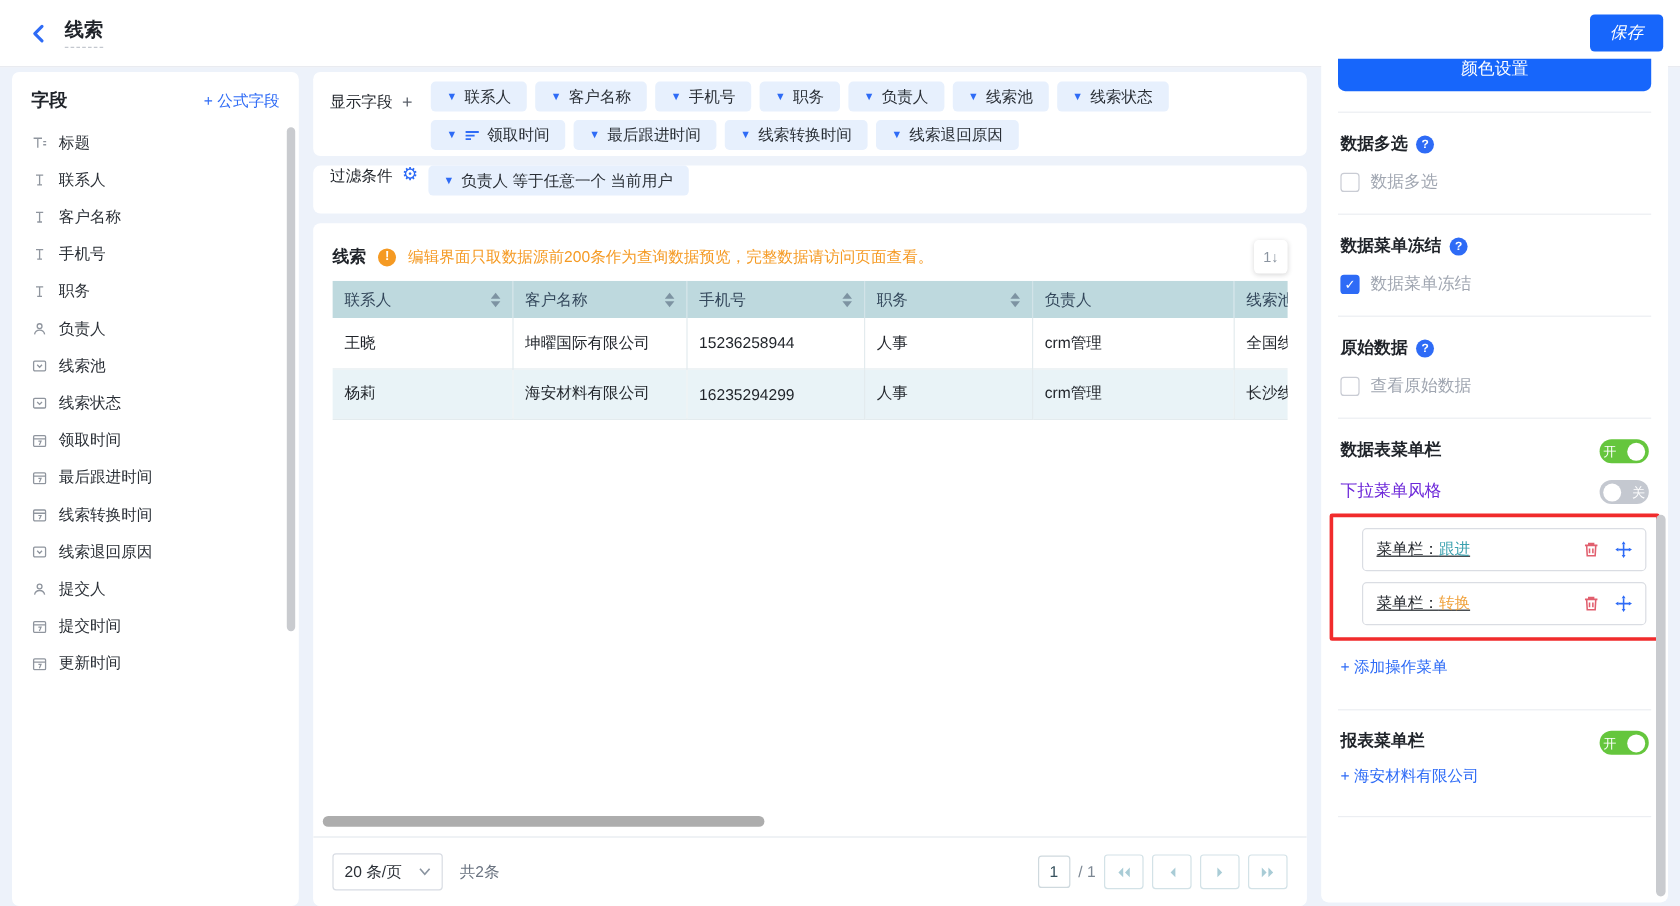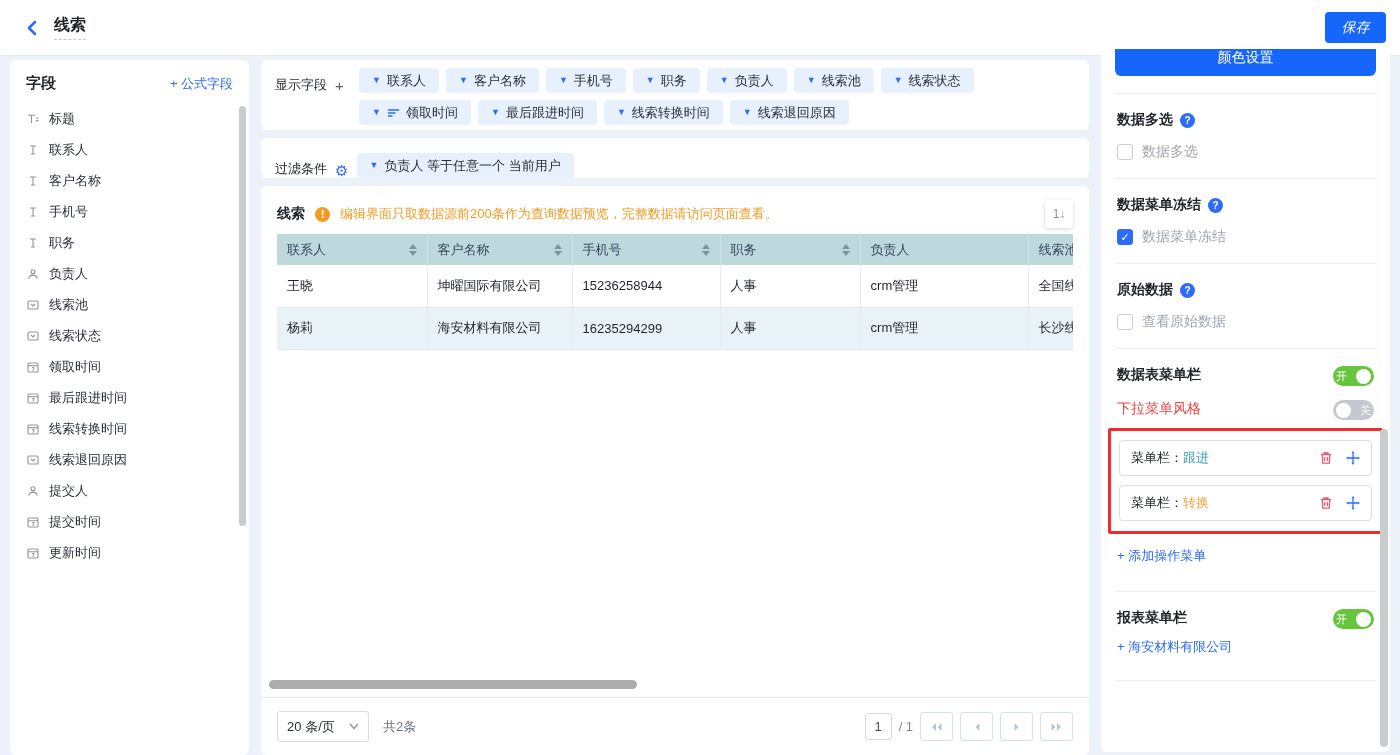--- a/index.html
+++ b/index.html
@@ -47,21 +47,21 @@
   .chips-card { height:70px; padding:8px 14px; display:flex; align-items:flex-start; overflow:hidden; }
   .chips-label-wrap { display:flex; align-items:center; gap:8px; height:26px; margin-top:4px; flex:0 0 84px; }
   .sec-label { font-size:13px; color:#1f2329; }
   .add-plus { color:#595f69; font-size:15px; cursor:pointer; }
   .chips { display:flex; flex-wrap:wrap; gap:7px; }
   .chip { background:#e7f0fd; border-radius:4px; height:25px; display:inline-flex;
     align-items:center; gap:6px; padding:0 13px; cursor:pointer; white-space:nowrap; }
   .caret { color:var(--link-blue,#2e6bf6); font-size:9px; line-height:1; }
   .chip-label { color:#2a2f36; }
 
-  .filter-card { height:40px; padding:0 14px; display:flex; align-items:flex-end; gap:8px; }
+  .filter-card { height:40px; padding:0 14px; display:flex; align-items:flex-start; gap:8px; }
   .gear { color:var(--link-blue,#2e6bf6); font-size:15px; line-height:1; cursor:pointer; }
 
   .table-card { flex:1; padding:12px 16px 0 16px; position:relative; overflow:hidden; }
   .table-head { display:flex; align-items:center; gap:10px; height:32px; }
   .table-title { font-size:14px; font-weight:bold; }
   .warn-icon { width:15px; height:15px; border-radius:50%; background:var(--warning-orange,#f59a23);
     color:#fff; font-size:11px; font-weight:bold; display:inline-flex; align-items:center; justify-content:center; }
   .warn-text { color:var(--warning-orange,#f59a23); font-size:13px; }
   .sort-tool { margin-left:auto; width:28px; height:28px; border-radius:4px; background:#fff;
     box-shadow:0 1px 4px rgba(31,35,41,.18); display:flex; align-items:center; justify-content:center;
@@ -105,30 +105,30 @@
   .set-title-row { display:flex; align-items:center; gap:7px; }
   .set-title { font-size:14px; font-weight:bold; color:#1f2329; }
   .qmark { width:15px; height:15px; border-radius:50%; background:var(--link-blue,#2e6bf6); color:#fff;
     font-size:10px; font-weight:bold; display:inline-flex; align-items:center; justify-content:center; cursor:pointer; }
   .chk-row { display:flex; align-items:center; gap:9px; margin-top:14px; cursor:pointer; }
   .chk { width:16px; height:16px; border:1px solid #c9ccd4; border-radius:3px; background:#fff;
     display:inline-flex; align-items:center; justify-content:center; font-size:11px; color:#fff; }
   .chk.checked { background:var(--link-blue,#2e6bf6); border-color:var(--link-blue,#2e6bf6); }
   .chk-label { color:#a0a6b1; font-size:14px; }
   .row-between { display:flex; justify-content:space-between; }
-  .sub-label { font-size:14px; color:#ef4444; }
+  .sub-label { font-size:14px; color:#6d28d9; }
   .mt14 { margin-top:14px; }
   .toggle { width:41px; height:20px; border-radius:10px; display:inline-flex; align-items:center;
     padding:0 3px; cursor:pointer; gap:3px; }
   .toggle.on { background:var(--toggle-green,#65c63d); justify-content:space-between; }
   .toggle.off { background:#c4c8d0; justify-content:space-between; }
   .t-txt { color:#fff; font-size:11px; }
   .knob { width:15px; height:15px; border-radius:50%; background:#fff; }
   .annotated { border:3px solid var(--annotation-red,#f12b2c); border-radius:2px;
-    margin:8px -9px 4px -9px; padding:9px 8px 1px 8px; }
+    margin:8px -9px 4px -9px; padding:9px 8px 1px 24px;text-decoration:underline; }
   .menu-row { height:36px; border:1px solid #dadde3; border-radius:4px; background:#fff;
     display:flex; align-items:center; padding:0 11px; margin-bottom:9px; }
   .menu-label { font-size:13px; color:#1f2329; }
   .menu-icons { margin-left:auto; display:flex; align-items:center; gap:13px; }
   .icon-btn { display:inline-flex; cursor:pointer; }
   .add-link { display:inline-block; margin-top:9px; font-size:13px; }
   .right-scroll { right:2px; top:380px; width:8px; height:318px; }
 </style>
 </head>
 <body>

